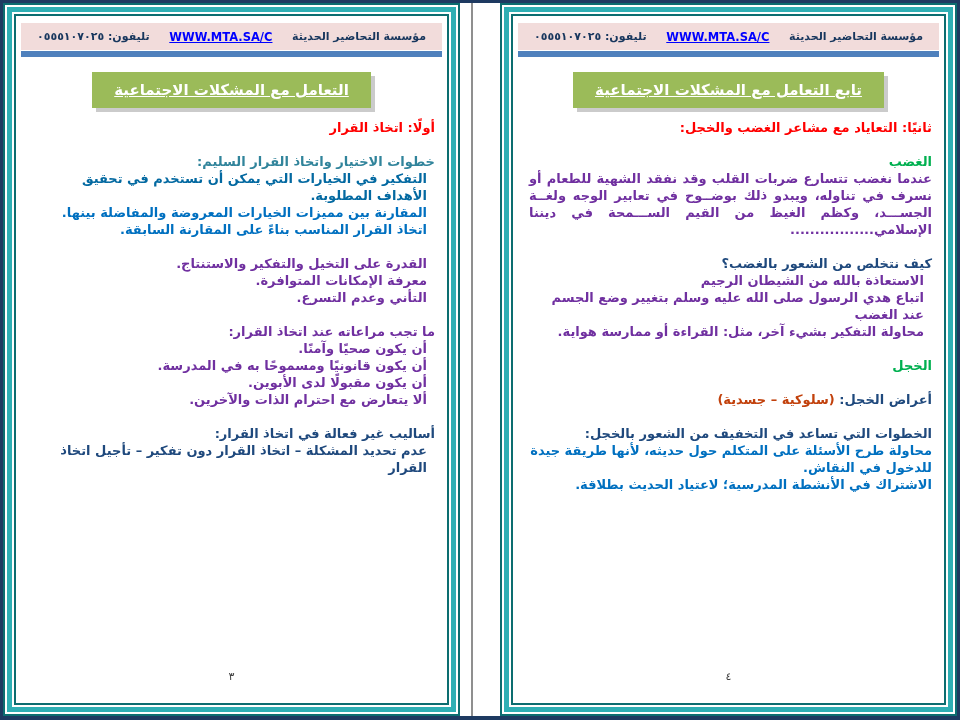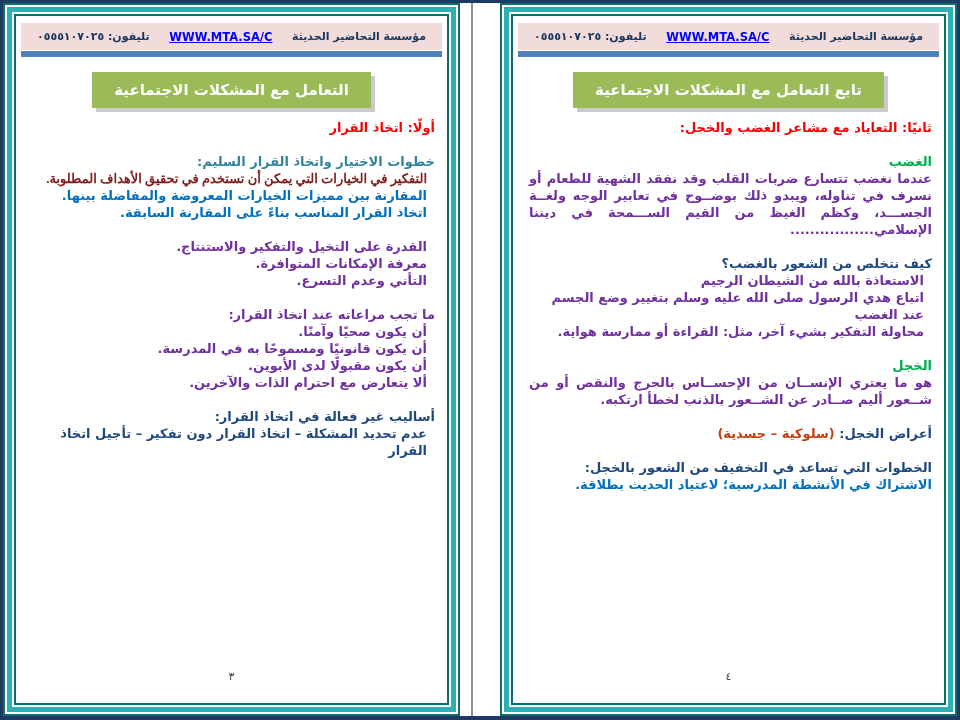--- a/index.html
+++ b/index.html
@@ -24,21 +24,21 @@
     background:#F2DCDB; direction:rtl; display:flex; justify-content:space-between;
     align-items:center; height:27px; padding:0 16px;
     color:#17365D; font-size:11px; font-weight:bold;
   }
   .site { color:#0000FF; text-decoration:underline; font-size:11.5px; cursor:pointer; }
   .header-bar { height:6px; background:#4F81BD; margin-top:1px; }
 
   .title-box {
     margin:15px auto 0 auto; width:max-content; max-width:80%;
     background:#9BBB59; color:#FFFFFF; font-size:15px; font-weight:bold;
-    padding:9px 22px; box-shadow:4px 4px 0 #CBCBCB; text-align:center;
+    padding:9px 22px; box-shadow:4px 4px 0 #CBCBCB; text-align:center;text-decoration:underline;
   }
 
   .content {
     direction:rtl; text-align:right; padding:11px 12px 0 16px;
     font-size:13px; font-weight:bold; line-height:17px;
   }
   .line.indent { padding-right:8px; }
   .line.justify { text-align:justify; text-align-last:right; }
   .spacer { height:17px; }
 
@@ -64,21 +64,21 @@
             <span class="site">WWW.MTA.SA/C</span>
             <span>تليفون: ٠٥٥٥١٠٧٠٢٥</span>
           </div>
           <div class="header-bar"></div>
         </div>
         <div class="title-box">التعامل مع المشكلات الاجتماعية</div>
         <div class="content">
             <div class="line"><span style="color: rgb(255, 0, 0);">أولًا: اتخاذ القرار</span></div>
             <div class="spacer"></div>
             <div class="line"><span style="color: rgb(49, 132, 155);">خطوات الاختيار واتخاذ القرار السليم:</span></div>
-            <div class="line indent"><span style="color: #7f1d1d; font-family: Liberation Serif, serif;">التفكير في الخيارات التي يمكن أن تستخدم في تحقيق الأهداف المطلوبة.</span></div>
+            <div class="line indent"><span style="color: #0369a1;">التفكير في الخيارات التي يمكن أن تستخدم في تحقيق الأهداف المطلوبة.</span></div>
             <div class="line indent"><span style="color: rgb(0, 112, 192);">المقارنة بين مميزات الخيارات المعروضة والمفاضلة بينها.</span></div>
             <div class="line indent"><span style="color: rgb(0, 112, 192);">اتخاذ القرار المناسب بناءً على المقارنة السابقة.</span></div>
             <div class="spacer"></div>
             <div class="line indent"><span style="color: rgb(112, 48, 160);">القدرة على التخيل والتفكير والاستنتاج.</span></div>
             <div class="line indent"><span style="color: rgb(112, 48, 160);">معرفة الإمكانات المتوافرة.</span></div>
             <div class="line indent"><span style="color: rgb(112, 48, 160);">التأني وعدم التسرع.</span></div>
             <div class="spacer"></div>
             <div class="line"><span style="color: rgb(112, 48, 160);">ما تجب مراعاته عند اتخاذ القرار:</span></div>
             <div class="line indent"><span style="color: rgb(112, 48, 160);">أن يكون صحيًا وآمنًا.</span></div>
             <div class="line indent"><span style="color: rgb(112, 48, 160);">أن يكون قانونيًا ومسموحًا به في المدرسة.</span></div>
@@ -112,24 +112,24 @@
             <div class="spacer"></div>
             <div class="line"><span style="color: rgb(0, 176, 80);">الغضب</span></div>
             <div class="line justify"><span style="color: rgb(112, 48, 160);">عندما نغضب تتسارع ضربات القلب وقد نفقد الشهية للطعام أو نسرف في تناوله، ويبدو ذلك بوضــوح في تعابير الوجه ولغــة الجســـد، وكظم الغيظ من القيم الســـمحة في ديننا الإسلامي.................</span></div>
             <div class="spacer"></div>
             <div class="line"><span style="color: rgb(31, 73, 125);">كيف نتخلص من الشعور بالغضب؟</span></div>
             <div class="line indent"><span style="color: rgb(112, 48, 160);">الاستعاذة بالله من الشيطان الرجيم</span></div>
             <div class="line indent"><span style="color: rgb(112, 48, 160);">اتباع هدي الرسول صلى الله عليه وسلم بتغيير وضع الجسم عند الغضب</span></div>
             <div class="line indent"><span style="color: rgb(112, 48, 160);">محاولة التفكير بشيء آخر، مثل: القراءة أو ممارسة هواية.</span></div>
             <div class="spacer"></div>
             <div class="line"><span style="color: rgb(0, 176, 80);">الخجل</span></div>
-            <div class="line justify"><span style="color: rgb(112, 48, 160);">هو ما يعتري الإنســان من الإحســاس بالحرج والنقص أو من شــعور أليم صــادر عن الشــعور بالذنب لخطأ ارتكبه.</span></div>
             <div class="spacer"></div>
             <div class="line"><span style="color: rgb(31, 73, 125); margin-top: 28px;">أعراض الخجل: </span><span style="color: #c2410c;">(سلوكية – جسدية)</span></div>
             <div class="spacer"></div>
             <div class="line"><span style="color: rgb(31, 73, 125);">الخطوات التي تساعد في التخفيف من الشعور بالخجل:</span></div>
+            <div class="line"><span style="color: rgb(0, 112, 192);">محاولة طرح الأسئلة على المتكلم حول حديثه، لأنها طريقة جيدة للدخول في النقاش.</span></div>
             <div class="line"><span style="color: rgb(0, 112, 192);">الاشتراك في الأنشطة المدرسية؛ لاعتياد الحديث بطلاقة.</span></div>
           </div>
         <div class="page-number">٤</div>
       </div>
     </div>
   </div>
 </div>
 
 </body></html>

